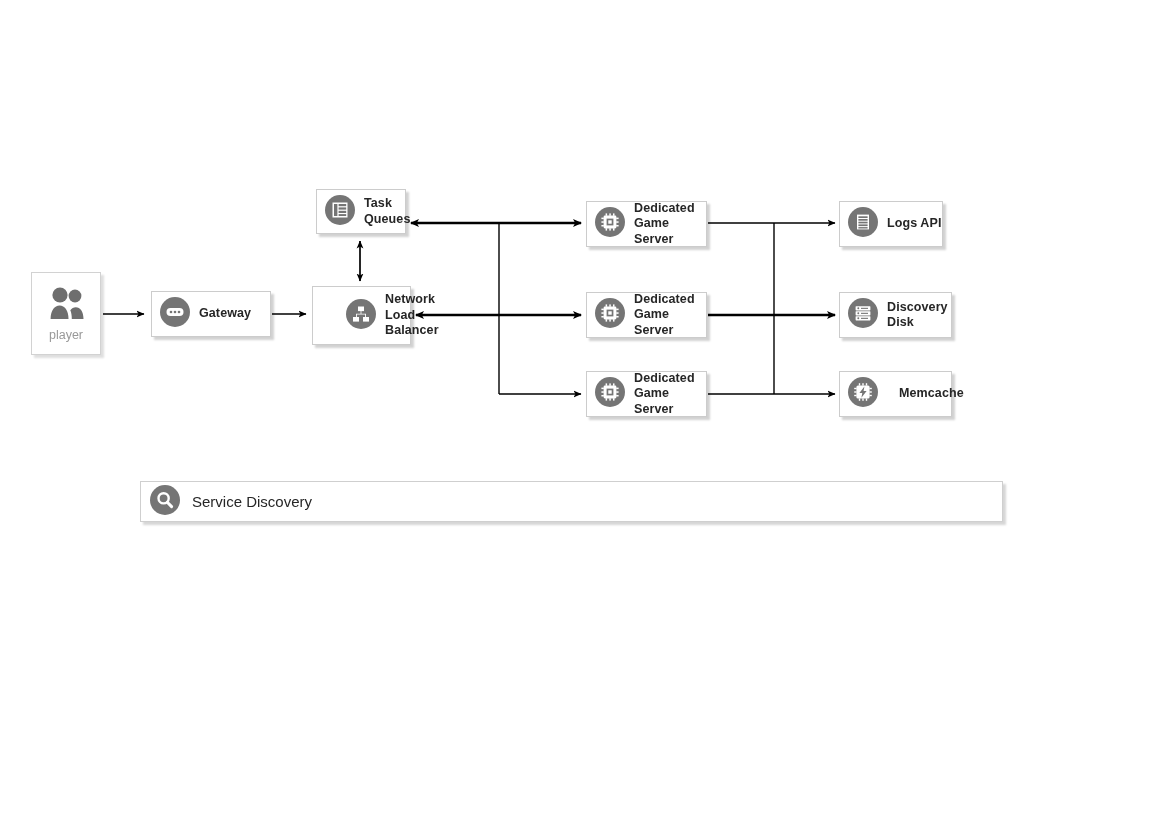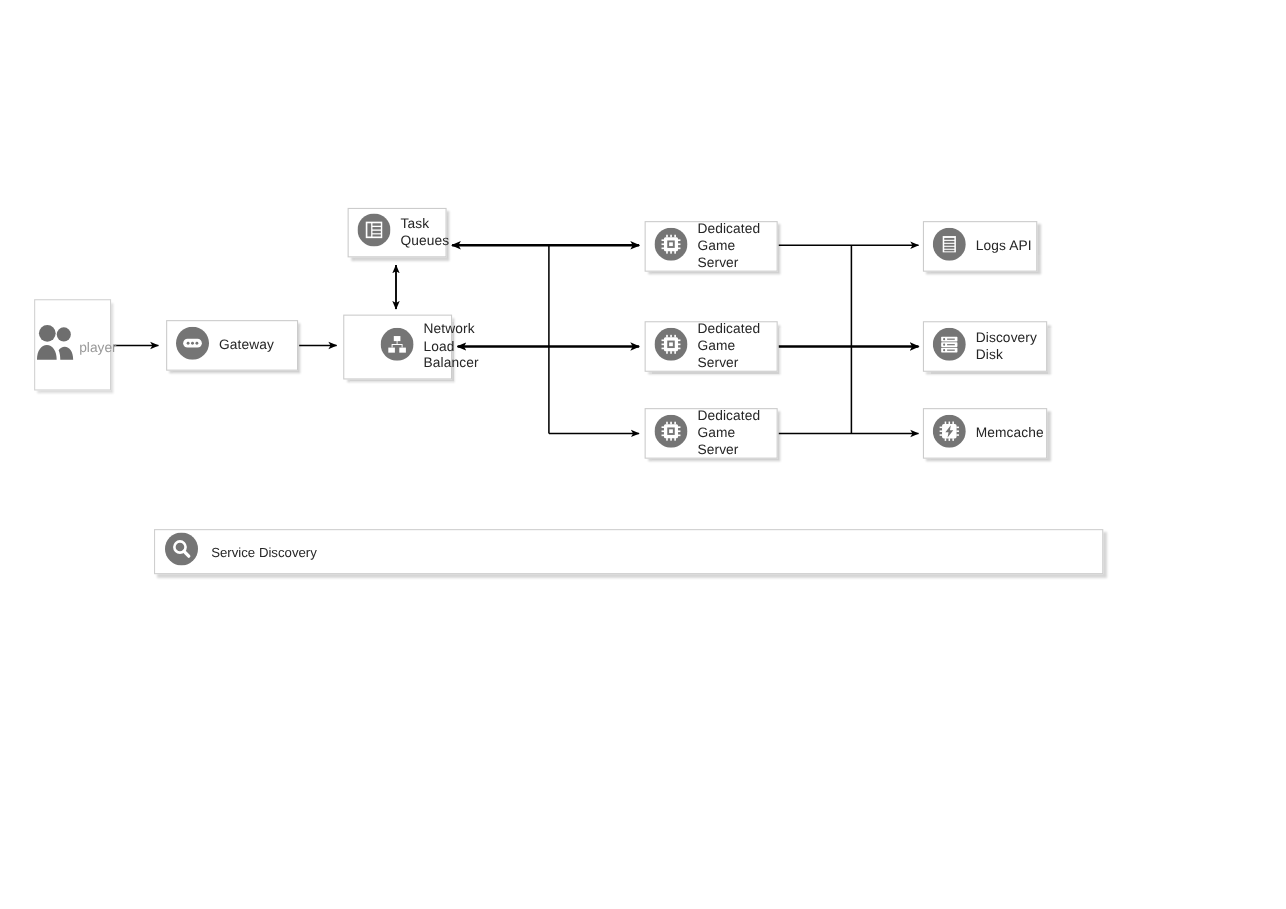--- a/index.html
+++ b/index.html
@@ -48,46 +48,46 @@
     letter-spacing: 0.1px;
   }
   
   .actor {
     position: absolute;
     box-sizing: border-box;
     background: #ffffff;
     border: 1px solid #d2d2d2;
     box-shadow: 3px 3px 2px rgba(0,0,0,0.13);
     display: flex;
-    flex-direction: row;
+    flex-direction: column;
     align-items: center;
     justify-content: center;
   }
   .actor .actor-label {
     font-size: 12.5px;
     color: #999999;
     margin-top: 4px;
   }
   
   .node.h .icon { margin-left: 8px; }
-  .node.h .label { margin-left: 9px; }
+  .node.h .label { margin-left: 9px; font-weight: bold; }
 
   .band {
     position: absolute;
     box-sizing: border-box;
     background: #ffffff;
     border: 1px solid #cfcfcf;
     box-shadow: 3px 3px 2px rgba(0,0,0,0.16);
     display: flex;
     align-items: center;
   }
   .band .icon { margin-left: 9px; }
   .band .label {
     margin-left: 12px;
-    font-size: 12px;
+    font-size: 15px;
     color: #262626;
   }
 </style>
 </head>
 <body>
 
 <div id="canvas">
 
   <svg class="edges" viewBox="0 0 1169 826">
     <defs>
@@ -308,21 +308,21 @@
         <circle cx="10.3" cy="20.3" r="0.95" fill="#757575"></circle>
         <rect x="13" y="9.8" width="7" height="1.1" fill="#757575"></rect>
         <rect x="13" y="14.8" width="7" height="1.1" fill="#757575"></rect>
         <rect x="13" y="19.8" width="7" height="1.1" fill="#757575"></rect>
       </svg>
     </span>
     <span class="label">Discovery
 Disk</span>
   </div>
 
-  <div class="node h" id="node-memcache" style="left:839px; top:371px; width:113px; height:46px;">
+  <div class="node h" id="node-memcache" style="left:839px; top:371px; width:113px; height:46px;gap:12px;">
     <span class="icon">
       <svg width="30" height="30" viewBox="0 0 30 30">
         <circle cx="15" cy="15" r="15" fill="#757575"></circle>
         <rect x="8.4" y="8.4" width="13.2" height="13.2" rx="1.6" fill="#ffffff"></rect>
         <rect x="10.8" y="6.2" width="1.4" height="2.4" fill="#ffffff"></rect>
         <rect x="14.3" y="6.2" width="1.4" height="2.4" fill="#ffffff"></rect>
         <rect x="17.8" y="6.2" width="1.4" height="2.4" fill="#ffffff"></rect>
         <rect x="10.8" y="21.4" width="1.4" height="2.4" fill="#ffffff"></rect>
         <rect x="14.3" y="21.4" width="1.4" height="2.4" fill="#ffffff"></rect>
         <rect x="17.8" y="21.4" width="1.4" height="2.4" fill="#ffffff"></rect>

